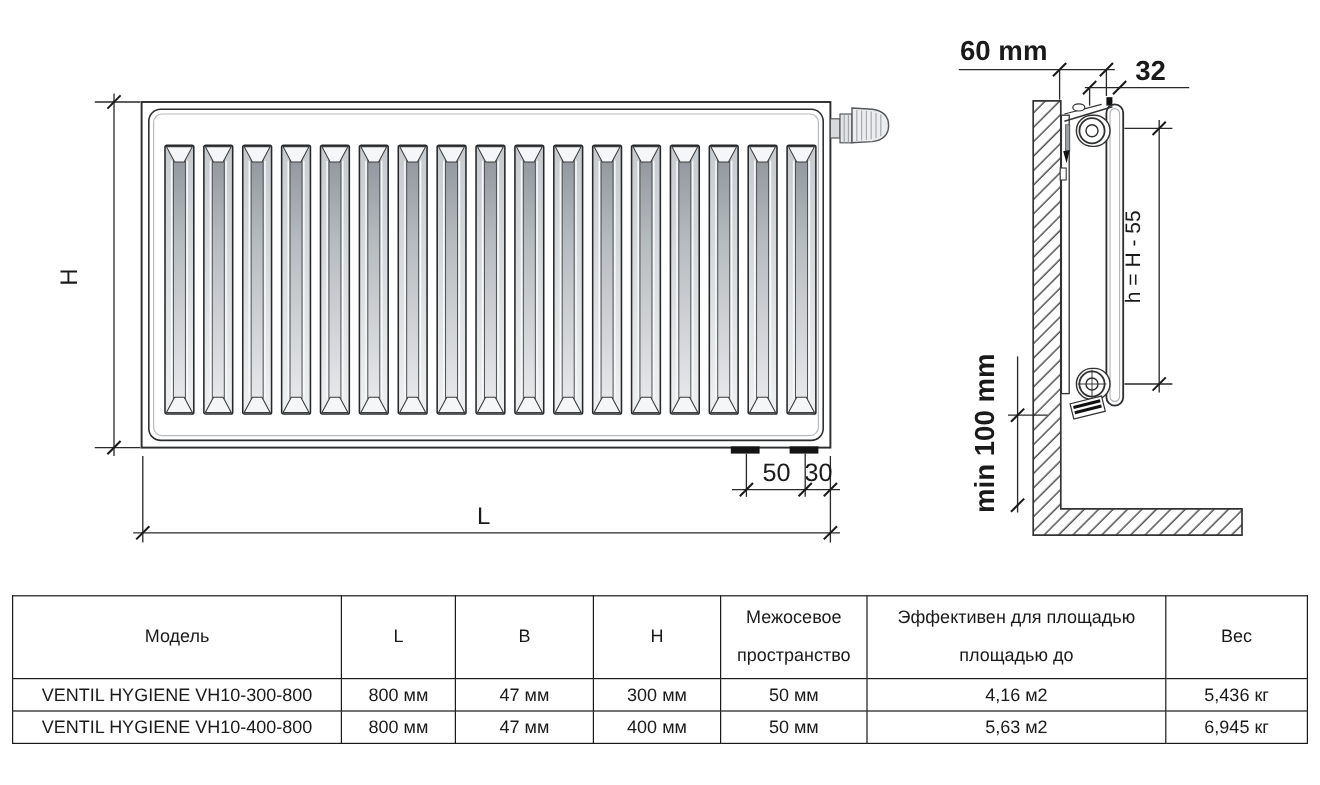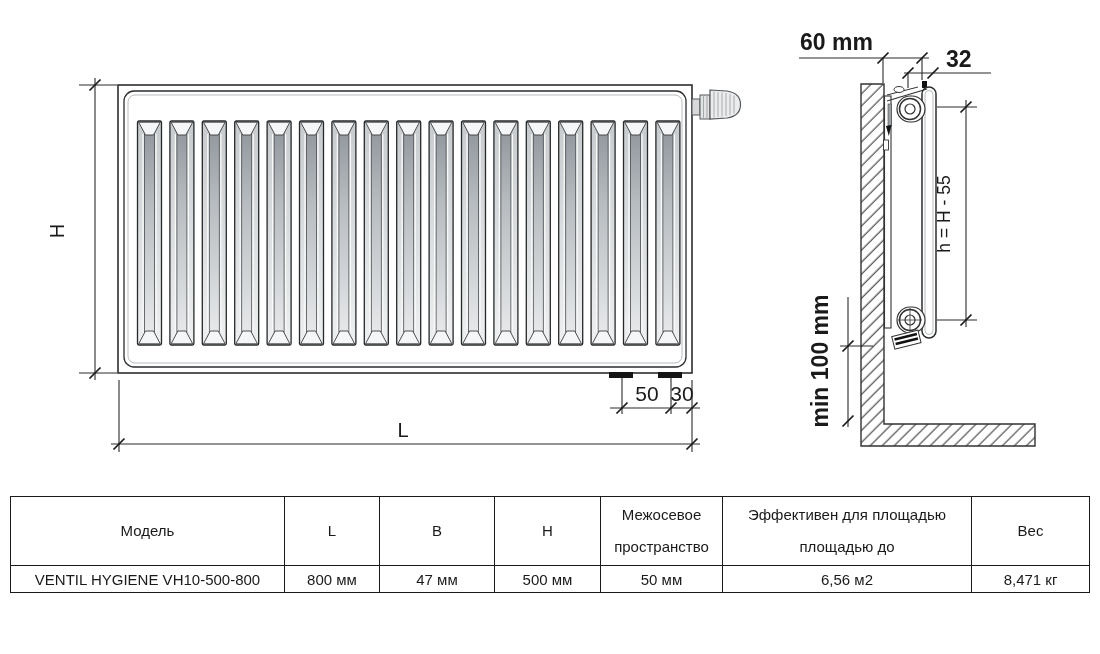--- a/index.html
+++ b/index.html
@@ -225,23 +225,32 @@
         <th>L</th>
         <th>B</th>
         <th>H</th>
         <th>Межосевое пространство</th>
         <th>Эффективен для площадью площадью до</th>
         <th>Вес</th>
       </tr>
     </thead>
     <tbody>
       <tr>
-        <td>VENTIL HYGIENE VH10-500-800</td>
+        <td>VENTIL HYGIENE VH10-300-800</td>
         <td>800 мм</td>
         <td>47 мм</td>
-        <td>500 мм</td>
+        <td>300 мм</td>
         <td>50 мм</td>
-        <td>6,56 м2</td>
-        <td>8,471 кг</td>
+        <td>4,16 м2</td>
+        <td>5,436 кг</td>
+      </tr>
+      <tr>
+        <td>VENTIL HYGIENE VH10-400-800</td>
+        <td>800 мм</td>
+        <td>47 мм</td>
+        <td>400 мм</td>
+        <td>50 мм</td>
+        <td>5,63 м2</td>
+        <td>6,945 кг</td>
       </tr>
     </tbody>
   </table>
 </div>
 
 </body></html>

